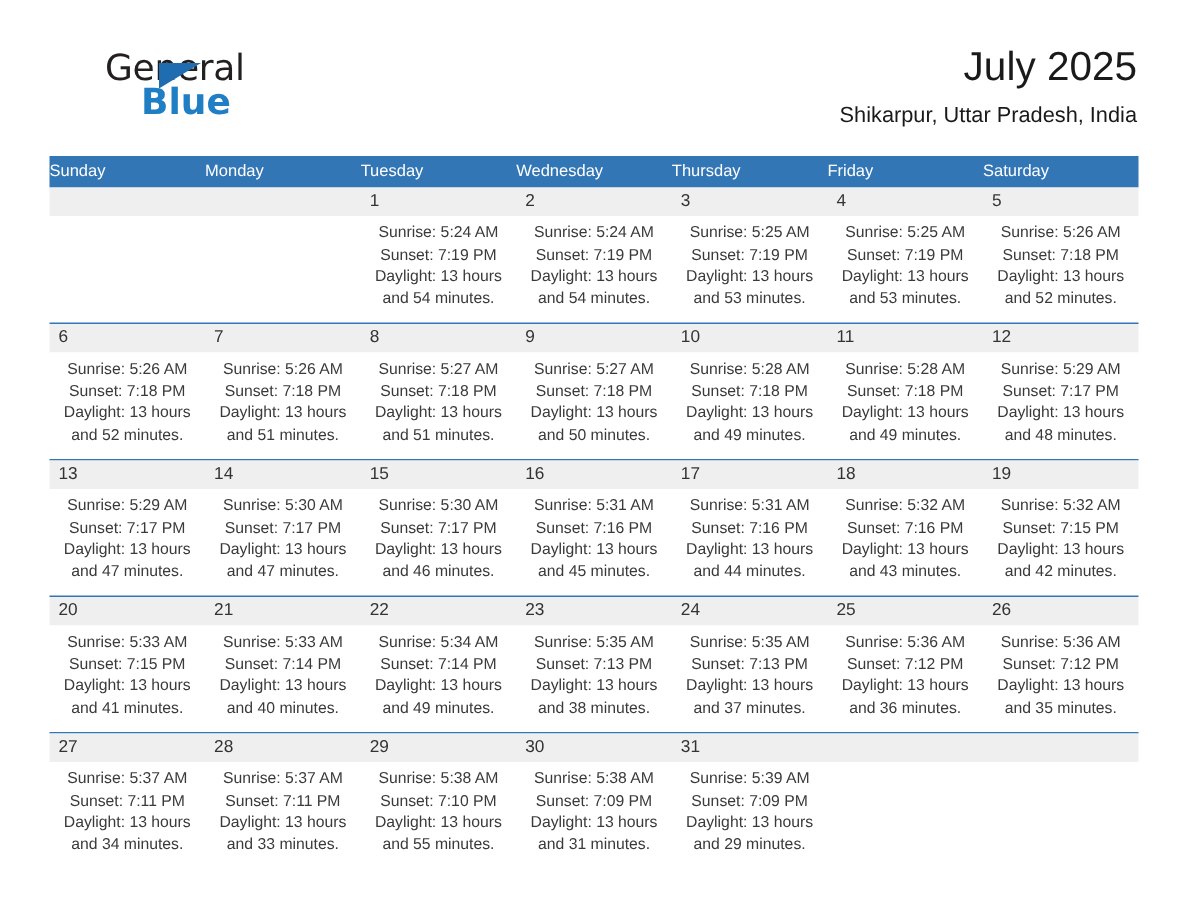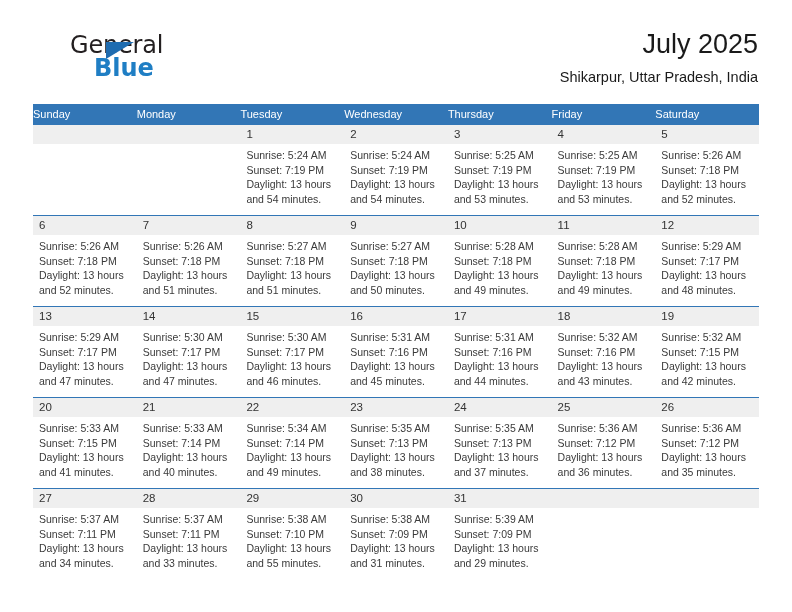--- a/index.html
+++ b/index.html
@@ -133,20 +133,21 @@
     box-sizing: border-box;
     color: #333333;
     white-space: nowrap;
     overflow: hidden;
   }
   .week-body {
     display: flex;
     width: 726px;
     height: 71px;
     background: #ffffff;
+    text-align: center;
   }
   .info-cell {
     flex: 1 1 0;
     box-sizing: border-box;
     padding: 4px 6px 0 6px;
     overflow: hidden;
   }
   .info-line {
     font-size: 10.5px;
     line-height: 14.6px;

